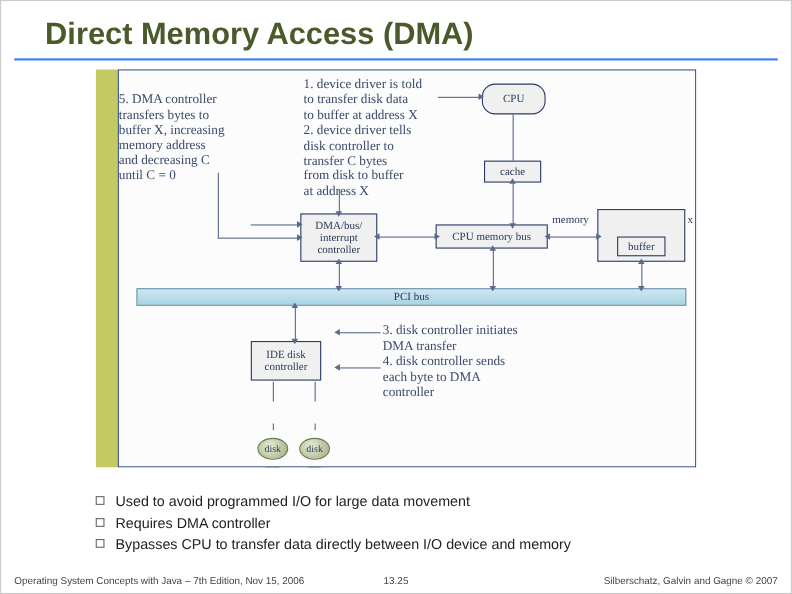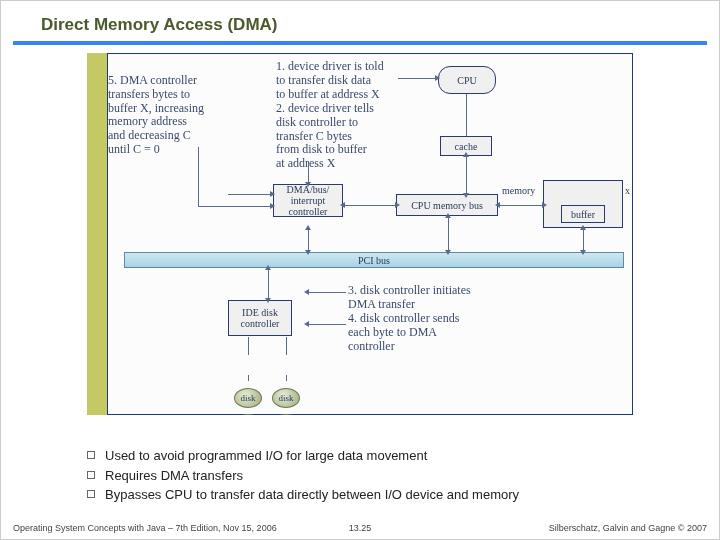--- a/index.html
+++ b/index.html
@@ -5,24 +5,24 @@
   * { box-sizing: border-box; margin: 0; padding: 0; }
   body {
     width: 720px; height: 540px;
     font-family: Arial, sans-serif;
     background: #fff;
     position: relative;
     border: 1px solid #ccc;
   }
   .title-bar {
     padding: 14px 0 6px 28px;
-    font-size: 17px;
+    font-size: 28px;
     font-weight: bold;
     color: #4a5a2a;
-    border-bottom: 4px solid #3b82f6;
+    border-bottom: 2px solid #3b82f6;
     margin: 0 12px 8px 12px;
   }
   .diagram-wrap {
     margin: 0 auto;
     width: 546px;
     height: 362px;
     position: relative;
     overflow: hidden;
   }
   .side-stripe {
@@ -114,21 +114,21 @@
 DMA transfer</div>
     <div class="txt" style="left:240px; top:258px; width:150px; white-space:pre-line;">4. disk controller sends
 each byte to DMA
 controller</div>
 
     <div class="box" style="left:330px; top:12px; width:58px; height:28px;border-radius:12px;">CPU</div>
     <div class="box" style="left:332px; top:82px; width:52px; height:20px;">cache</div>
 
     <div class="line linev" style="left:358px; top:40px; height:42px;"></div>
 
-    <div class="box" style="left:165px; top:130px; width:70px; height:33px; white-space:pre-line;">DMA/bus/
+    <div class="box" style="left:165px; top:130px; width:70px; height:44px; white-space:pre-line;">DMA/bus/
 interrupt
 controller</div>
 
     <div class="box" style="left:288px; top:140px; width:102px; height:22px;">CPU memory bus</div>
 
     <div class="box" style="left:435px; top:126px; width:80px; height:48px; padding-top:8px; align-items:flex-end;">
       <span style="position:absolute; left:-42px; top:4px; font-size:10px;">memory</span>
       <span style="position:absolute; right:-8px; top:4px; font-size:10px;">x</span>
       <div class="box" style="position:relative; left:auto; top:auto; width:44px; height:18px; margin-bottom:4px;font-family:Liberation Serif, serif;">buffer</div>
     </div>
@@ -171,21 +171,21 @@
   </div>
 </div>
 
 <div class="bullets">
   <div class="row">
     <div class="sq"></div>
     <div>Used to avoid programmed I/O for large data movement</div>
   </div>
   <div class="row">
     <div class="sq"></div>
-    <div>Requires DMA transfers</div>
+    <div>Requires DMA controller</div>
   </div>
   <div class="row">
     <div class="sq"></div>
     <div style="max-width:530px;">Bypasses CPU to transfer data directly between I/O device and memory</div>
   </div>
 </div>
 
 <div class="footer">
   <span>Operating System Concepts with Java – 7th Edition, Nov 15, 2006</span>
   <span class="c">13.25</span>

